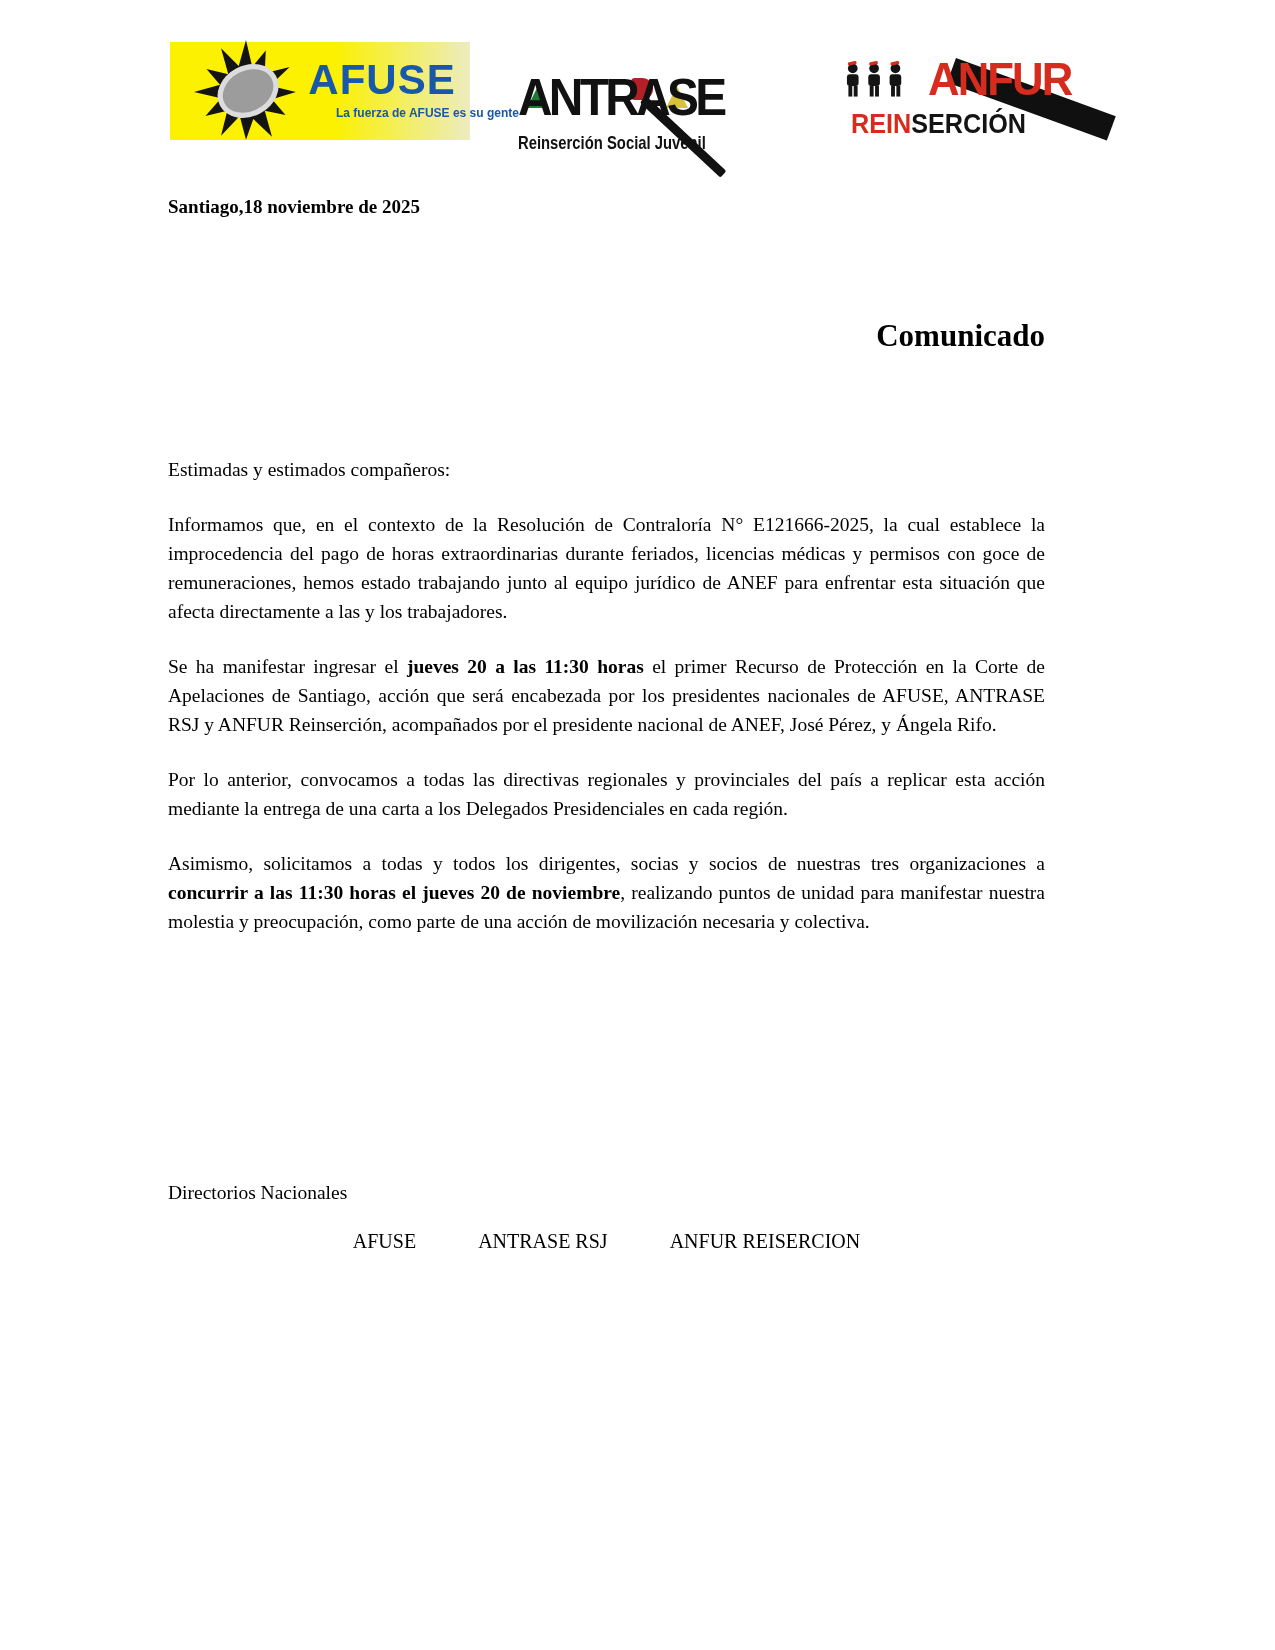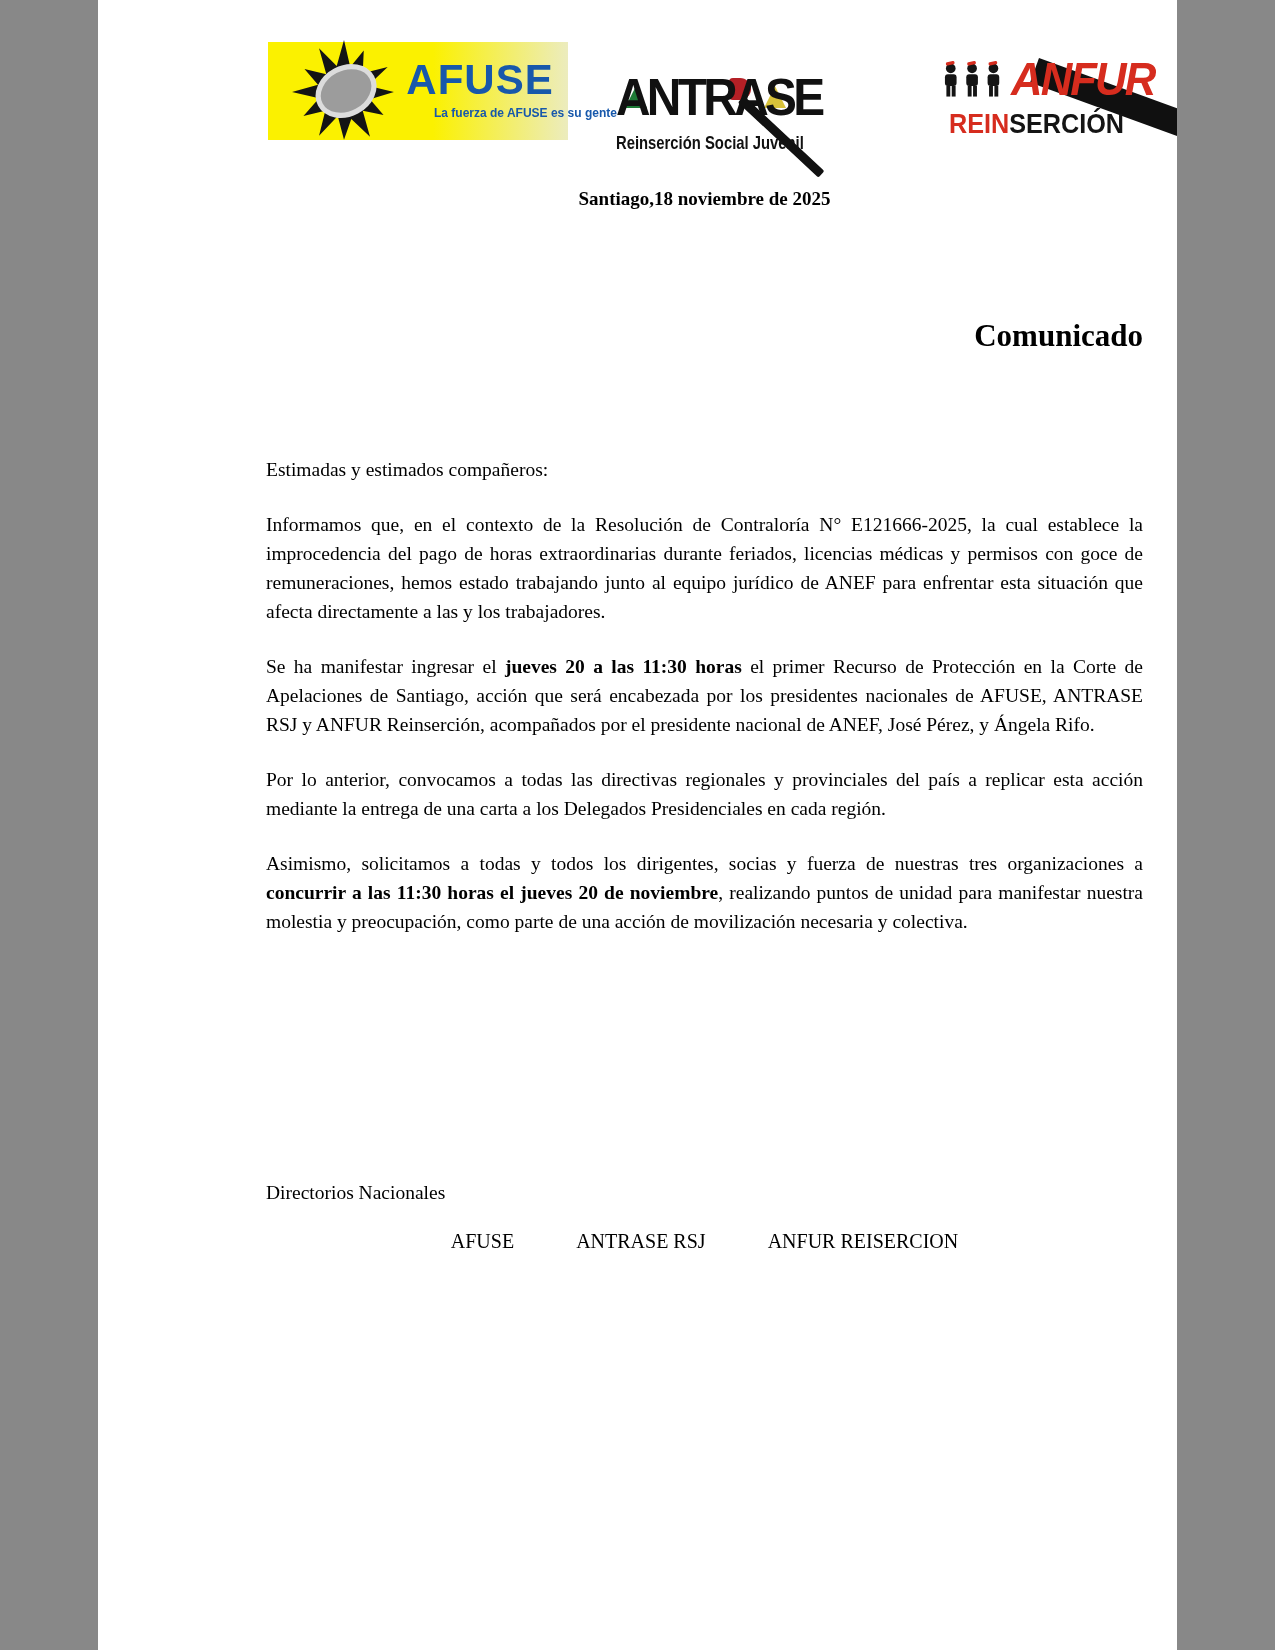--- a/index.html
+++ b/index.html
@@ -1,18 +1,18 @@
 <!DOCTYPE html>
 <html><head>
 <meta charset="utf-8">
 <style>
   html,body{margin:0;padding:0;background:#888;}
   .page{
     position:relative;
-    width:1079px;height:1650px;
+    width:1275px;height:1650px;
     margin:0 auto;
     background:#ffffff;
     font-family:"Liberation Serif", serif;
     color:#000;
     overflow:hidden;
   }
 
   
   .logos{position:absolute;top:40px;left:0;width:100%;height:120px;}
 
@@ -50,42 +50,42 @@
   .antrase-subtitle{
     position:relative;z-index:4;margin-top:4px;
     font-family:"Liberation Sans", sans-serif;font-weight:bold;font-size:19px;
     color:#111;transform:scaleX(0.78);transform-origin:left;white-space:nowrap;
   }
 
   
   .logo-anfur{position:absolute;left:845px;top:14px;width:250px;height:96px;}
   .anfur-top{position:relative;height:58px;display:flex;align-items:flex-start;}
   .anfur-people{width:64px;height:48px;margin-top:4px;flex:0 0 auto;}
-  .anfur-wordwrap{position:relative;margin-left:4px;height:56px;font-style:italic;}
+  .anfur-wordwrap{position:relative;margin-left:19px;height:56px;}
   .anfur-swoosh{
     position:absolute;left:28px;top:4px;width:170px;height:26px;background:#101010;
     transform:rotate(20deg);transform-origin:left top;z-index:1;
   }
   .anfur-name{
     position:relative;z-index:2;
     font-family:"Liberation Sans", sans-serif;font-weight:bold;font-size:46px;line-height:50px;
     letter-spacing:-2px;color:#d62c1e;transform:scaleX(0.95);transform-origin:left;display:inline-block;
   }
   .anfur-subtitle{
     position:relative;z-index:2;margin-top:-4px;margin-left:6px;
     font-family:"Liberation Sans", sans-serif;font-weight:bold;font-size:28px;
     letter-spacing:0;transform:scaleX(0.9);transform-origin:left;white-space:nowrap;
   }
   .anfur-subtitle .red{color:#d62c1e;}
   .anfur-subtitle .blk{color:#141414;}
 
   
   .date-line{
-    position:absolute;top:188px;left:168px;width:877px;
-    text-align:center;font-weight:bold;font-size:19px;
+    position:absolute;top:196px;left:168px;width:877px;
+    text-align:left;font-weight:bold;font-size:19px;
   }
   .doc-title{
     position:absolute;top:318px;left:168px;width:877px;margin:0;
     text-align:right;font-size:31px;font-weight:bold;
   }
   .doc-body{
     position:absolute;top:455px;left:168px;width:877px;
     font-size:19.5px;line-height:29px;text-align:justify;
   }
   .doc-body p{margin:0 0 26px 0;}
@@ -162,21 +162,21 @@
 
   <div class="date-line">Santiago,18 noviembre de 2025</div>
 
   <h1 class="doc-title">Comunicado</h1>
 
   <main class="doc-body">
     <p>Estimadas y estimados compañeros:</p>
     <p>Informamos que, en el contexto de la Resolución de Contraloría N° E121666-2025, la cual establece la improcedencia del pago de horas extraordinarias durante feriados, licencias médicas y permisos con goce de remuneraciones, hemos estado trabajando junto al equipo jurídico de ANEF para enfrentar esta situación que afecta directamente a las y los trabajadores.</p>
     <p><span>Se ha manifestar ingresar el </span><b>jueves 20 a las 11:30 horas</b><span> el primer Recurso de Protección en la Corte de Apelaciones de Santiago, acción que será encabezada por los presidentes nacionales de AFUSE, ANTRASE RSJ y ANFUR Reinserción, acompañados por el presidente nacional de ANEF, José Pérez, y Ángela Rifo.</span></p>
     <p>Por lo anterior, convocamos a todas las directivas regionales y provinciales del país a replicar esta acción mediante la entrega de una carta a los Delegados Presidenciales en cada región.</p>
-    <p><span>Asimismo, solicitamos a todas y todos los dirigentes, socias y fuerza de nuestras tres organizaciones a </span><b>concurrir a las 11:30 horas el jueves 20 de noviembre</b><span>, realizando puntos de unidad para manifestar nuestra molestia y preocupación, como parte de una acción de movilización necesaria y colectiva.</span></p>
+    <p><span>Asimismo, solicitamos a todas y todos los dirigentes, socias y socios de nuestras tres organizaciones a </span><b>concurrir a las 11:30 horas el jueves 20 de noviembre</b><span>, realizando puntos de unidad para manifestar nuestra molestia y preocupación, como parte de una acción de movilización necesaria y colectiva.</span></p>
   </main>
 
   <footer class="doc-footer">
     <div>Directorios Nacionales</div>
     <div class="signatories">
       <span>AFUSE</span>
       <span>ANTRASE RSJ</span>
       <span>ANFUR REISERCION</span>
     </div>
   </footer>

